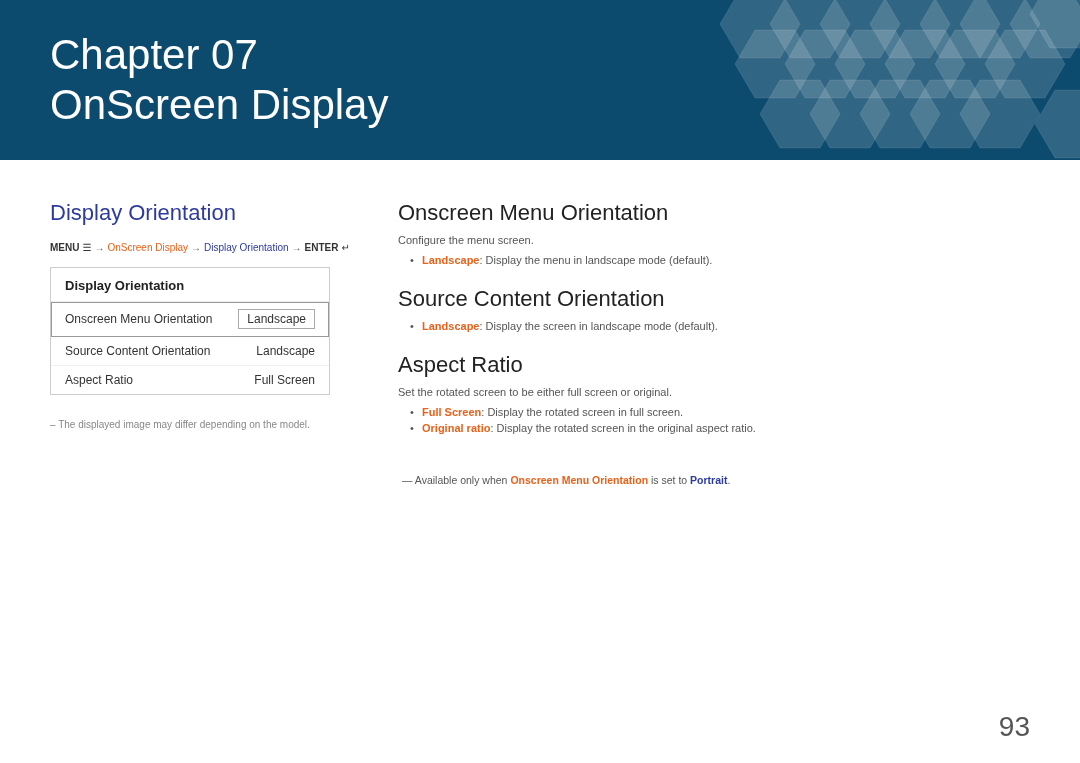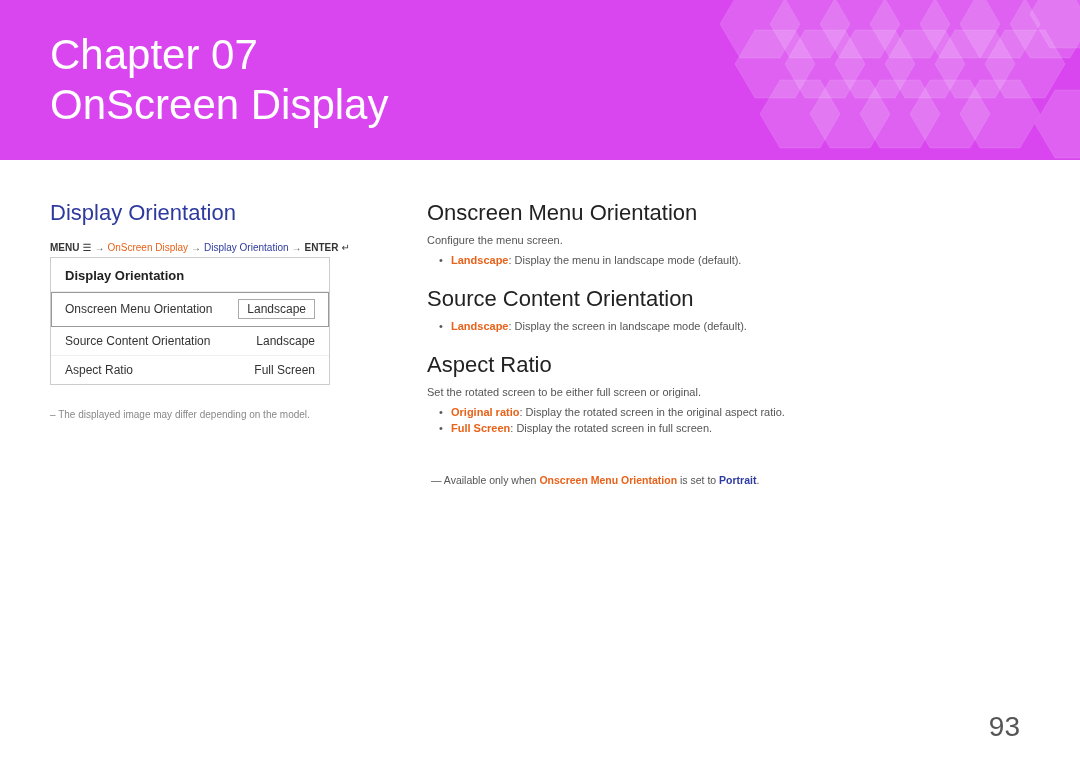--- a/index.html
+++ b/index.html
@@ -7,21 +7,21 @@
       font-family: 'Segoe UI', Arial, sans-serif;
       background: #fff;
       width: 1080px;
       height: 763px;
       overflow: hidden;
       position: relative;
     }
 
     
     .header {
-      background: #d946ef;
+      background: #0c4a6e;
       width: 100%;
       height: 160px;
       position: relative;
       overflow: hidden;
       display: flex;
       align-items: center;
       padding-left: 50px;
     }
     .header-title {
       position: relative;
@@ -40,41 +40,41 @@
       right: -20px;
       top: -20px;
       width: 700px;
       height: 220px;
     }
 
     
     .content {
       display: flex;
       padding: 40px 50px 30px 50px;
-      gap: 57px;
+      gap: 28px;
       height: calc(763px - 160px);
     }
 
     
     .left-col {
       width: 320px;
       flex-shrink: 0;
     }
 
     .section-title {
       font-size: 22px;
       color: #2d3a9e;
       font-weight: 400;
       margin-bottom: 16px;
     }
 
     .menu-path {
       font-size: 10px;
       color: #333;
-      margin-bottom: 4px;
+      margin-bottom: 14px;
       display: flex;
       align-items: center;
       gap: 3px;
     }
     .menu-path .menu-keyword { font-weight: bold; }
     .menu-path .link { color: #e8621a; }
     .menu-path .link-blue { color: #2d3a9e; }
     .menu-path .arrow { color: #555; font-size: 10px; }
 
     .display-box {
@@ -168,21 +168,21 @@
       margin-top: 40px;
     }
     .sub-note::before { content: '― '; color: #555; }
     .sub-note .link-orange { color: #e8621a; font-weight: 600; }
     .sub-note .link-blue { color: #2d3a9e; font-weight: 600; }
 
     
     .page-number {
       position: absolute;
       bottom: 20px;
-      right: 60px;
+      right: 50px;
       font-size: 28px;
       color: #555;
       font-weight: 300;
     }
 
     
     svg.hex-pattern polygon {
       fill: rgba(255,255,255,0.15);
       stroke: rgba(255,255,255,0.1);
       stroke-width: 1;
@@ -274,24 +274,24 @@
     <ul class="bullet-list">
       <li>
         <span class="link-orange">Landscape</span><span>: Display the screen in landscape mode (default).</span>
       </li>
     </ul>
 
     <h2 class="section-heading">Aspect Ratio</h2>
     <p class="section-desc">Set the rotated screen to be either full screen or original.</p>
     <ul class="bullet-list">
       <li>
+        <span class="link-orange">Full Screen</span><span>: Display the rotated screen in full screen.</span>
+      </li>
+      <li>
         <span class="link-orange">Original ratio</span><span>: Display the rotated screen in the original aspect ratio.</span>
-      </li>
-      <li>
-        <span class="link-orange">Full Screen</span><span>: Display the rotated screen in full screen.</span>
       </li>
     </ul>
     <p class="sub-note">Available only when <span class="link-orange">Onscreen Menu Orientation</span> is set to <span class="link-blue">Portrait</span>.</p>
 
   </div>
 </div>
 
 <div class="page-number">93</div>
 
 </body></html>

